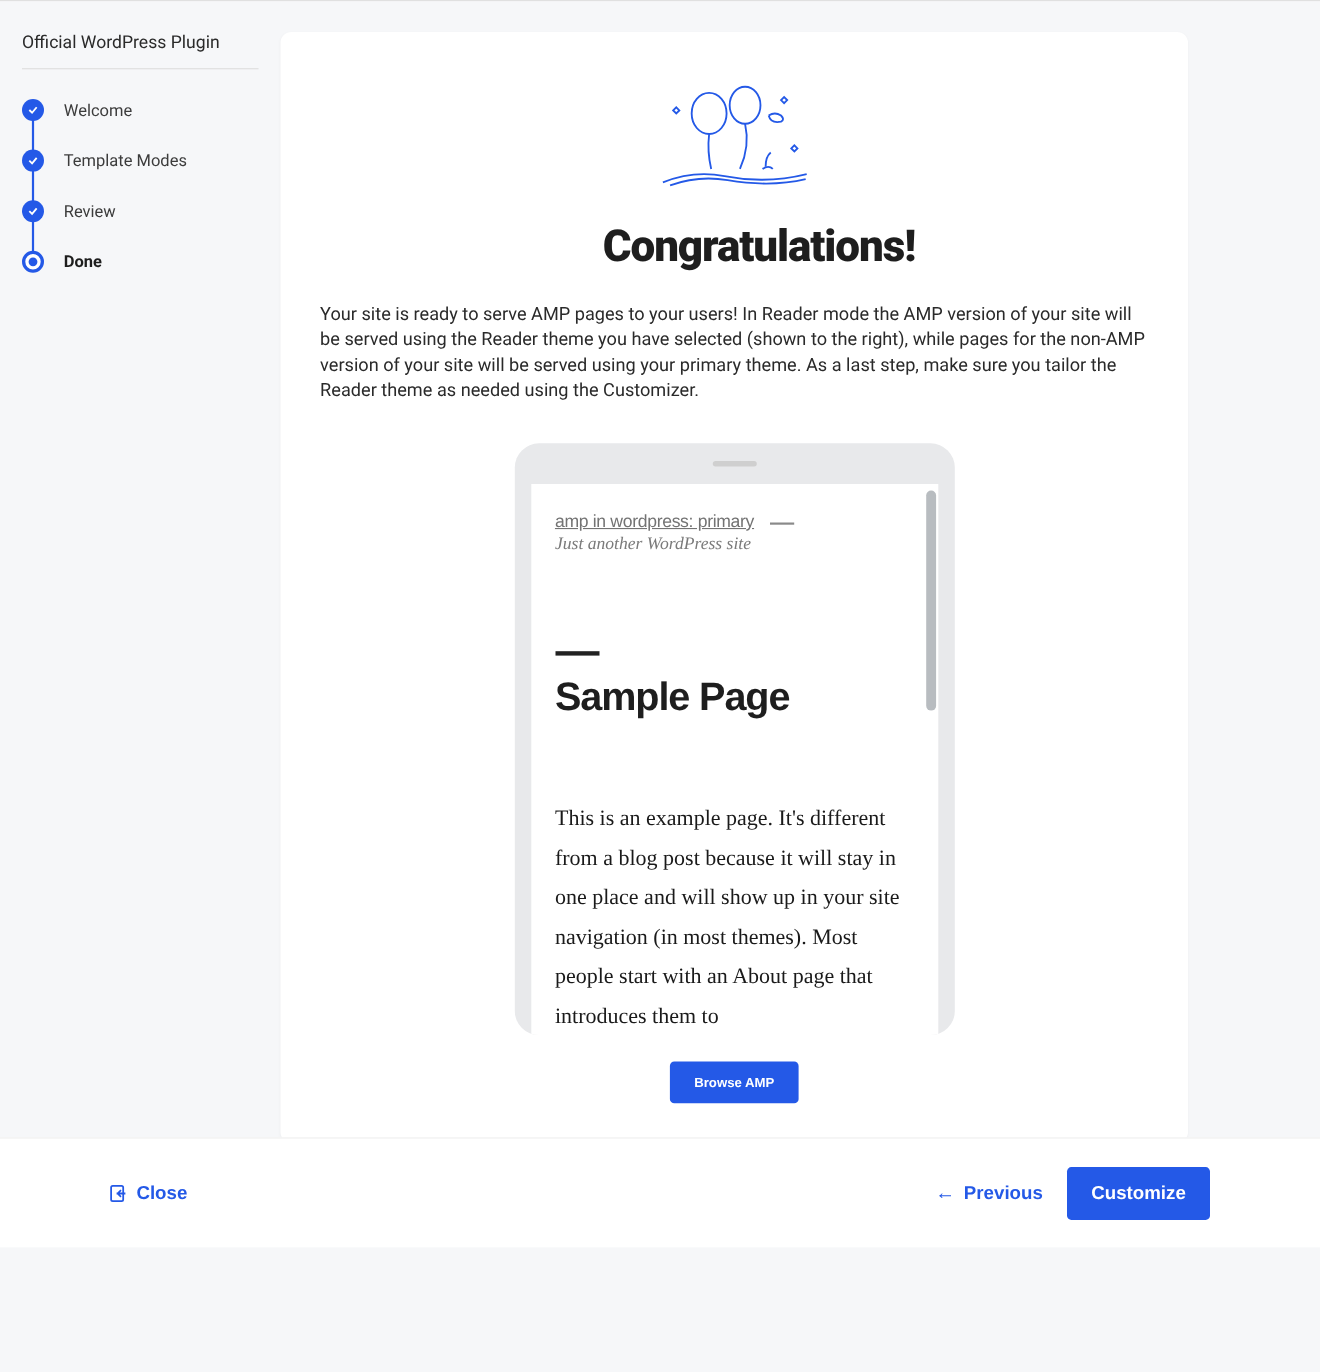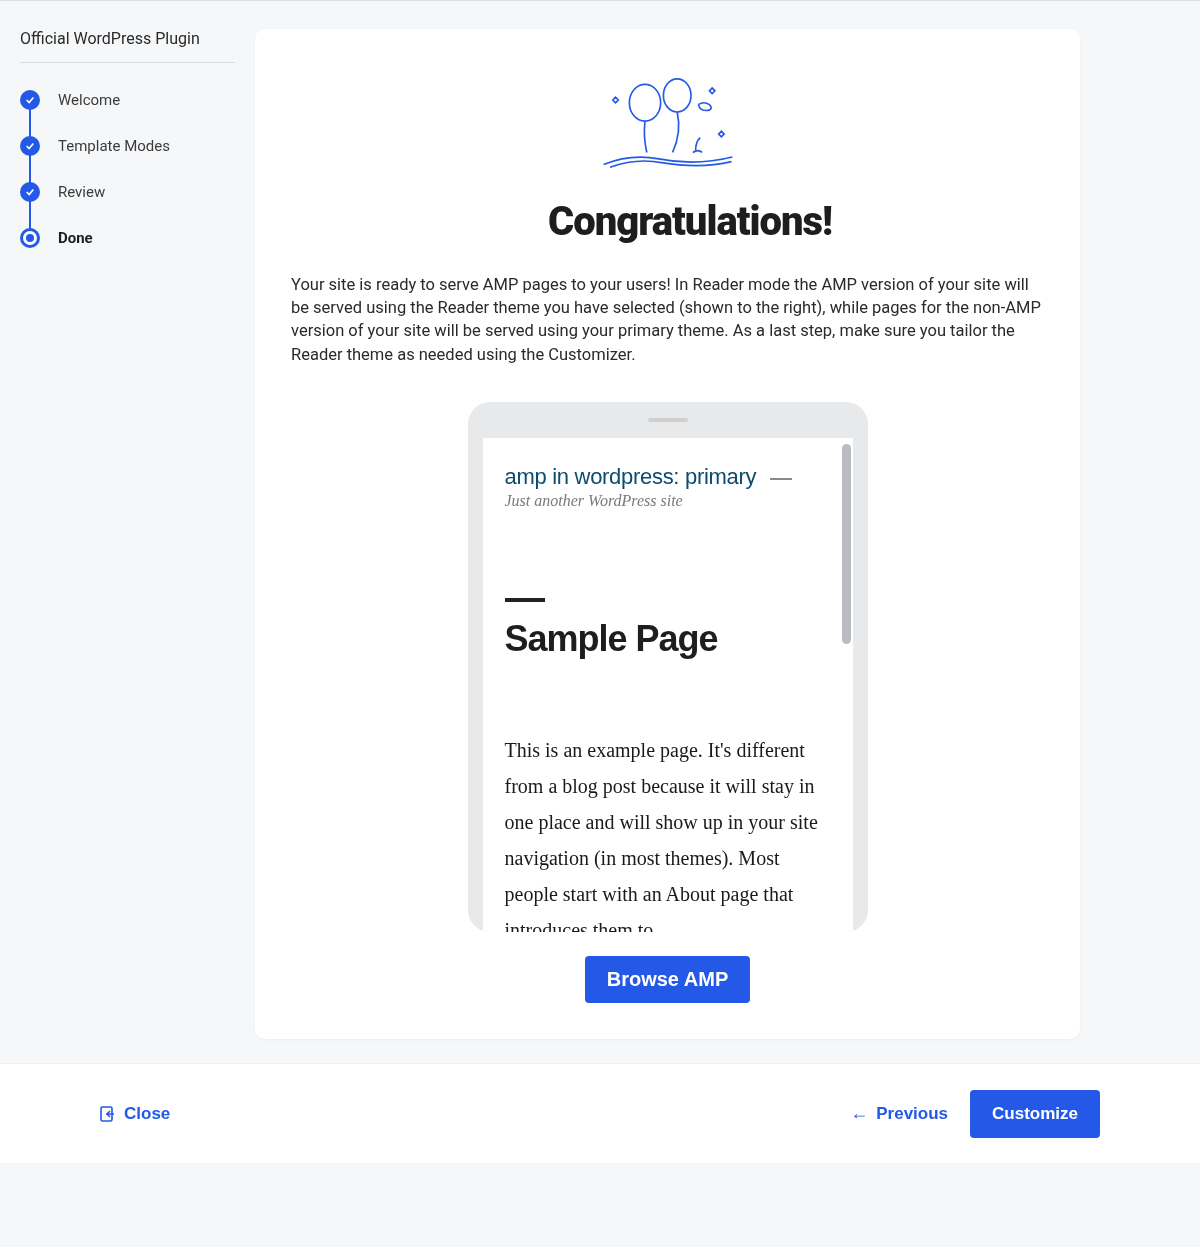--- a/index.html
+++ b/index.html
@@ -164,24 +164,25 @@
       padding: 26px 22px 0 22px;
       font-family: Georgia, "Times New Roman", serif;
     }
     .site-title-row {
       display: flex;
       align-items: center;
       gap: 14px;
       font-family: -apple-system, sans-serif;
     }
     .site-title {
-      font-size: 22px;
+      font-size: 16px;
       font-weight: 400;
-      color: #0c4a6e;
+      color: #737373;
       letter-spacing: -0.3px;
+      text-decoration: underline;
     }
     .burger {
       display: inline-block; width: 22px; height: 2px;
       background: #8a8a8a;
       margin-top: 3px;
     }
     .tagline {
       font-size: 16px;
       color: #7a7a7a;
       font-style: italic;
@@ -202,28 +203,28 @@
     .page-body {
       font-size: 20px;
       line-height: 1.8;
       color: #1a1a1a;
     }
     .browse-btn {
       background: #2459e7;
       color: #fff;
       border: none;
       padding: 12px 22px;
-      font-size: 20px;
+      font-size: 12px;
       font-weight: 700;
       border-radius: 4px;
       cursor: pointer;
     }
     .footer {
       position: absolute;
-      bottom: 84px;
+      bottom: 113px;
       left: 0; right: 0;
       height: 100px;
       background: #fff;
       display: flex;
       align-items: center;
       justify-content: space-between;
       padding: 0 100px;
       border-top: 1px solid #eee;
     }
     .close-btn, .prev-btn {

